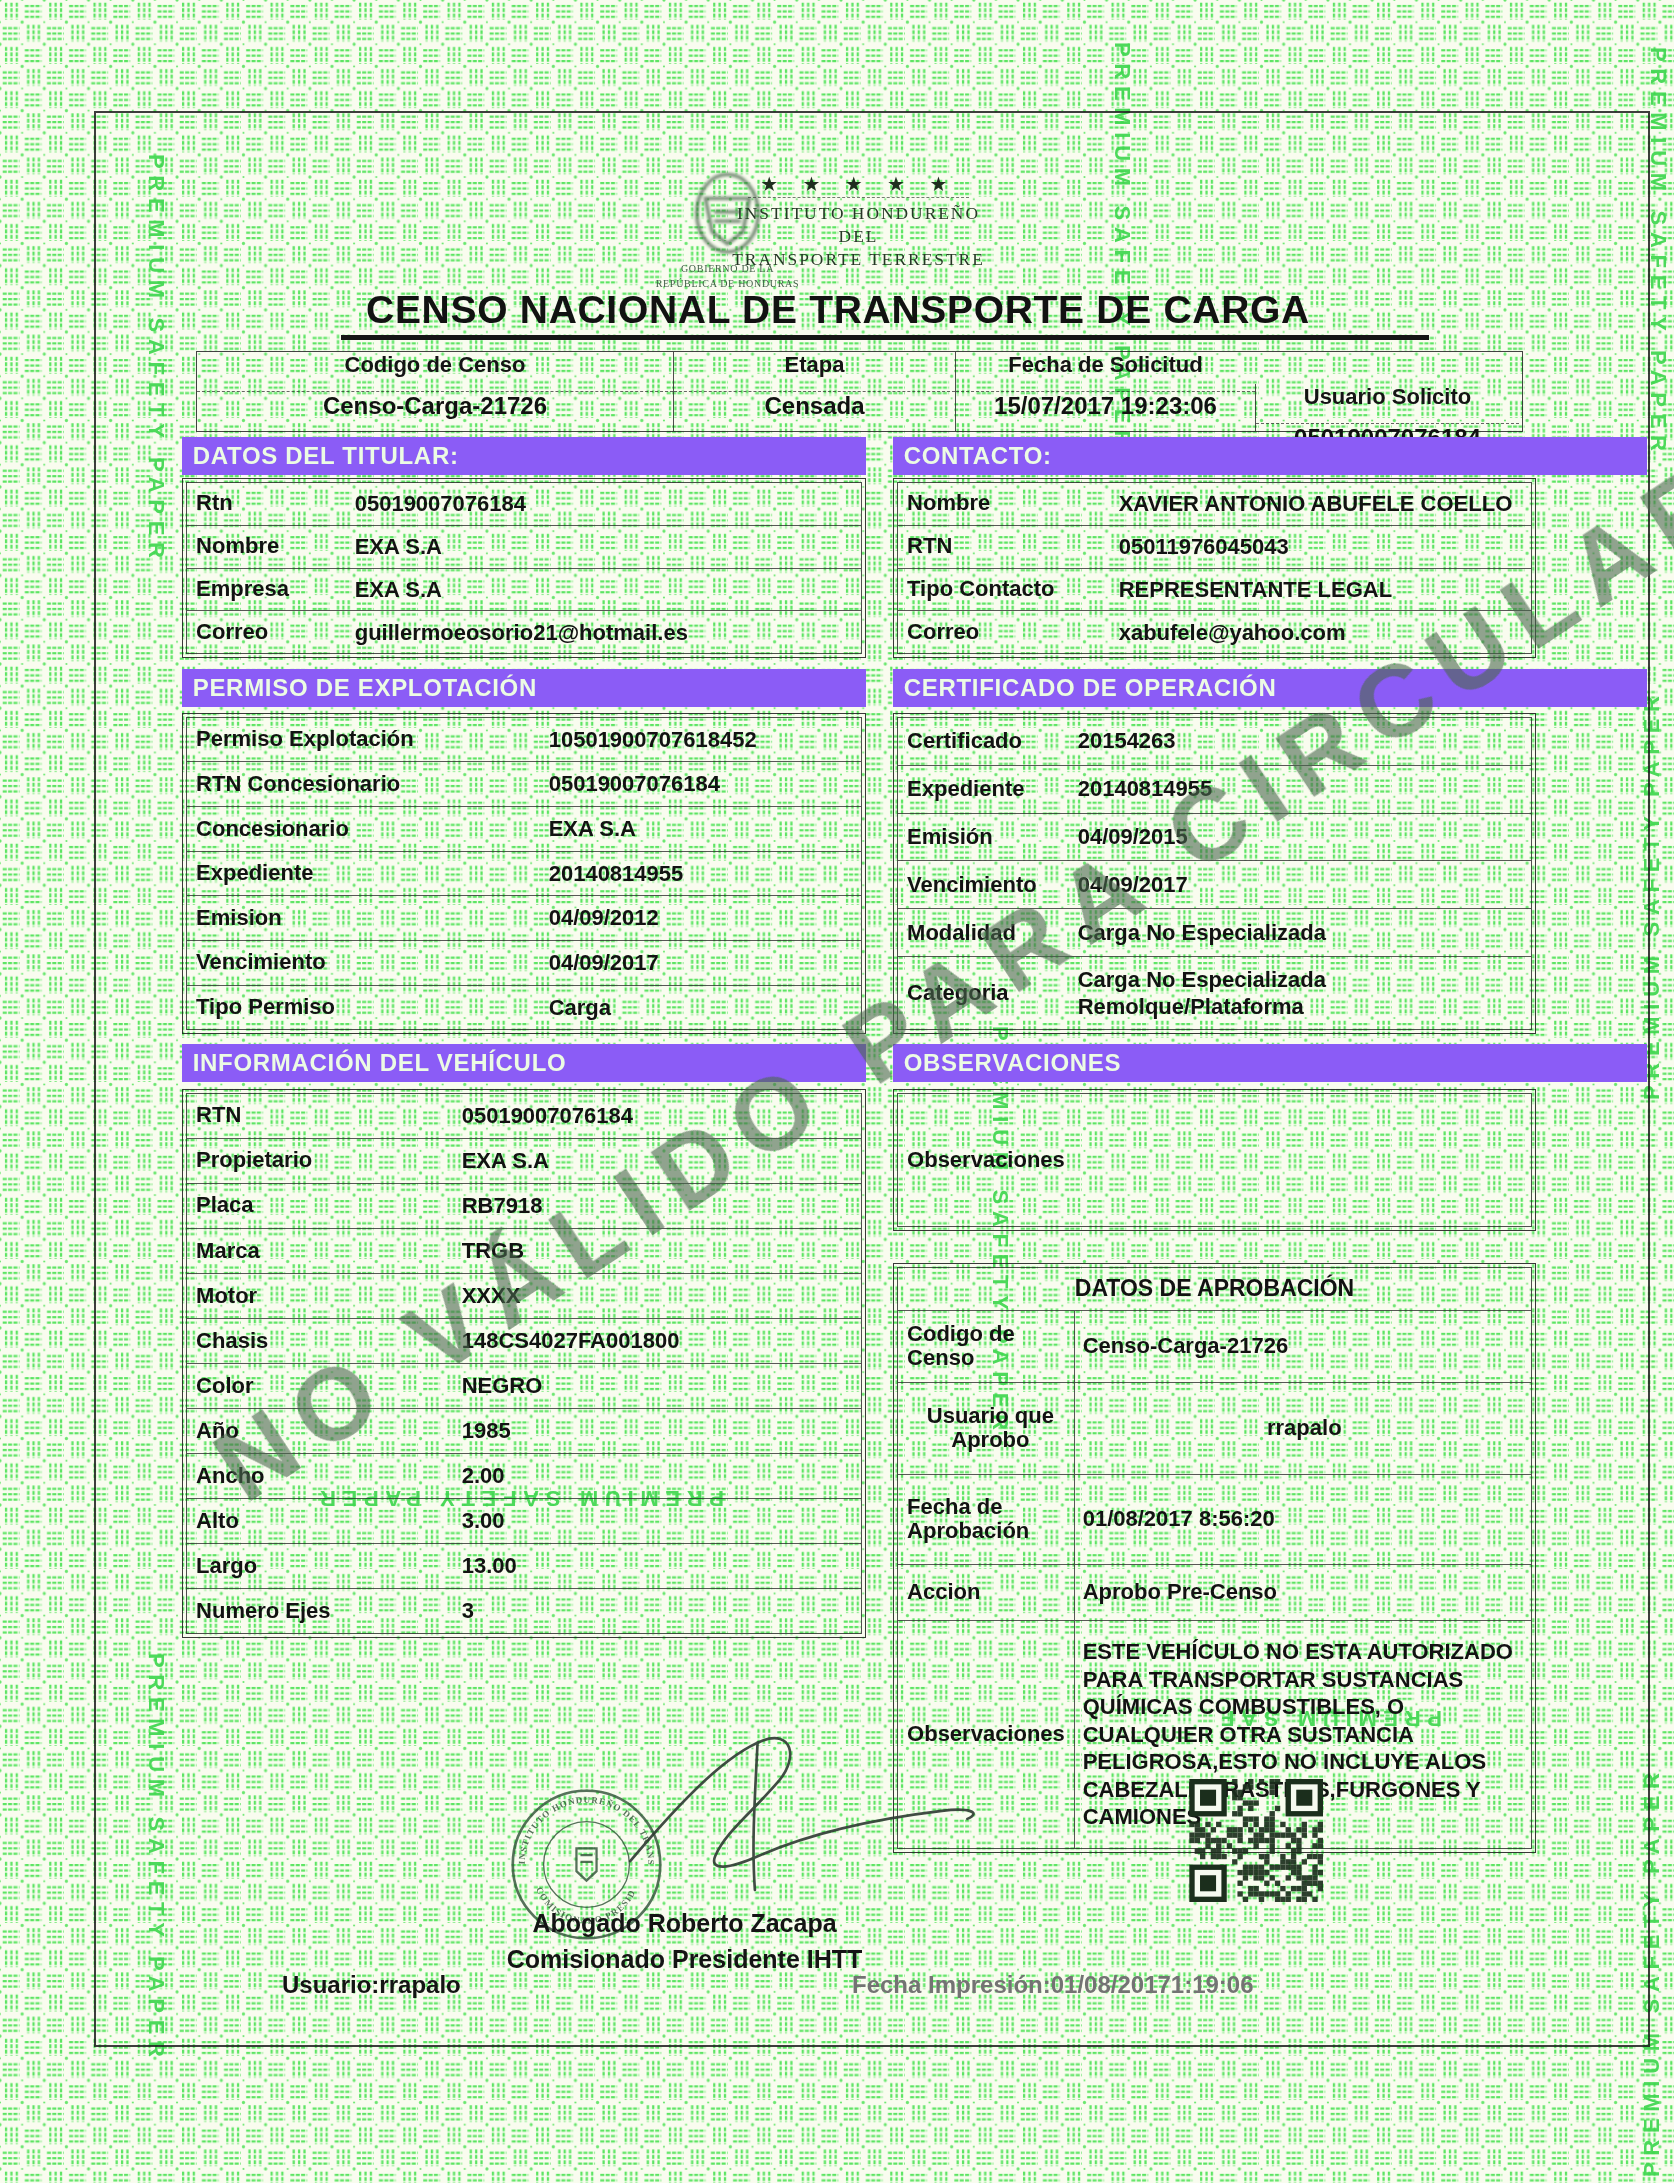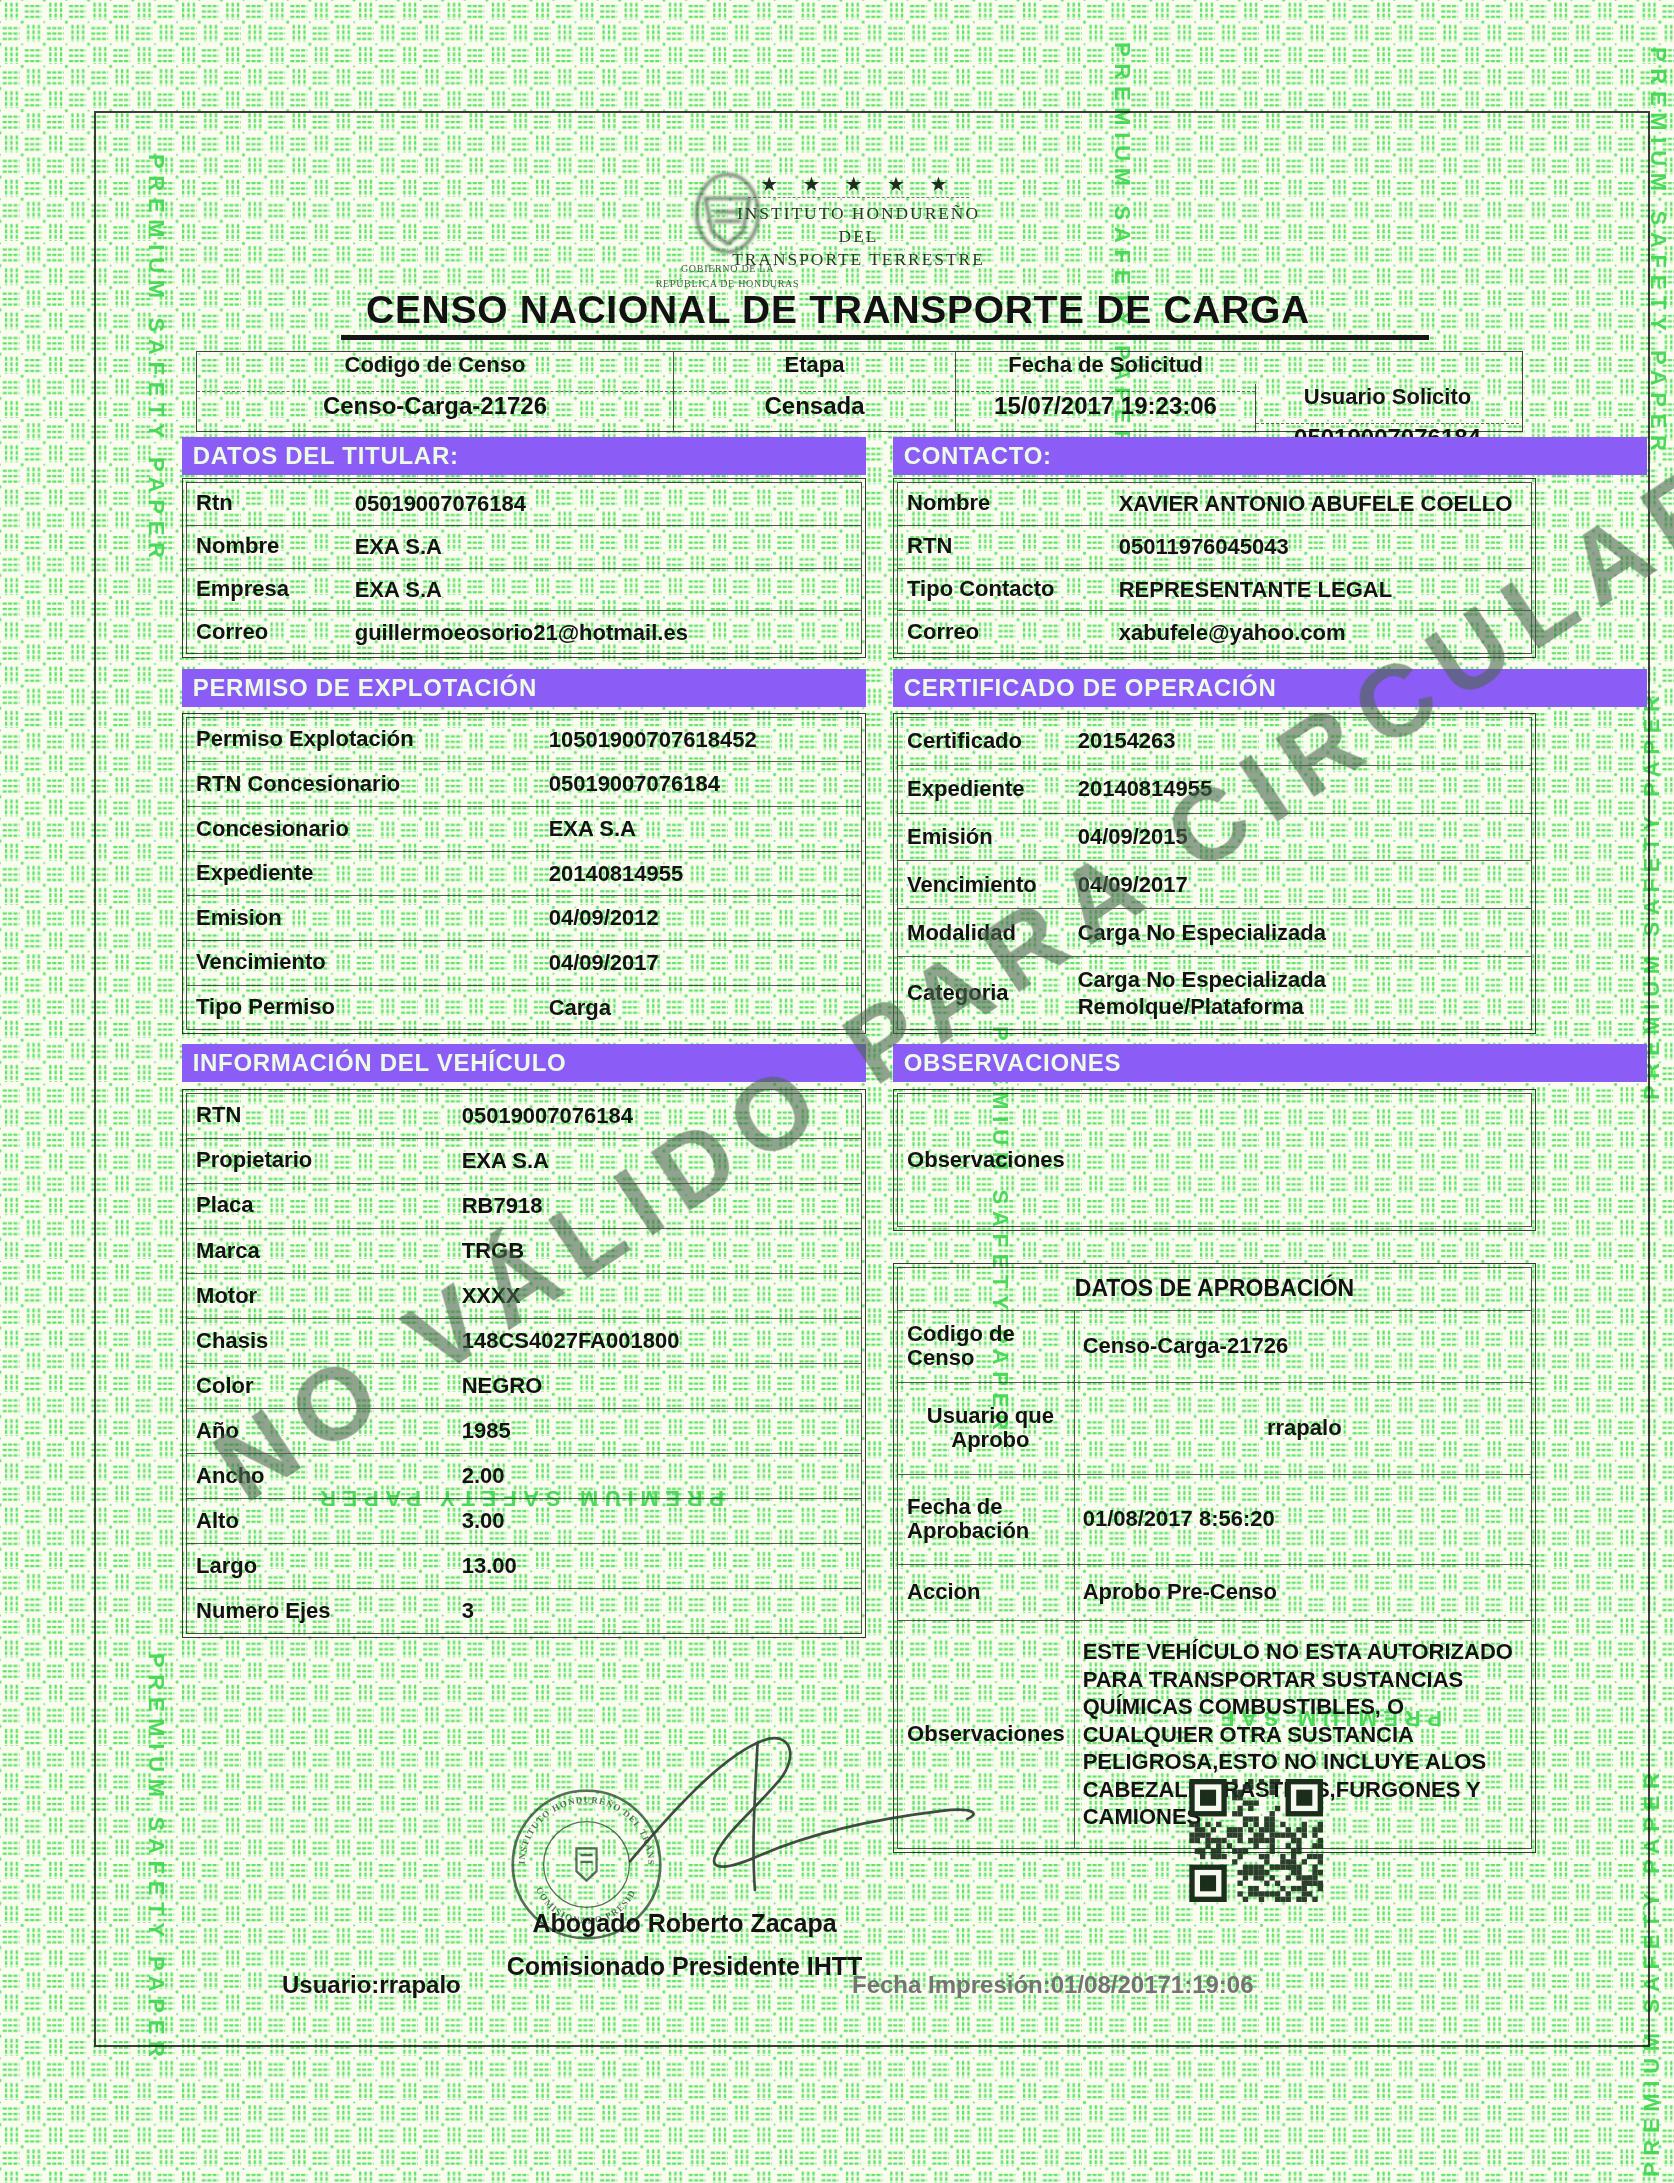--- a/index.html
+++ b/index.html
@@ -57,21 +57,21 @@
   .aprob .row:nth-child(6){flex:1;}
   .cert .row:last-child{flex:0 0 72px;}
   
   .wm{position:absolute;left:101px;top:1001px;width:1509px;text-align:center;white-space:nowrap;
       font:bold 102px "Liberation Sans",sans-serif;letter-spacing:16px;color:rgba(74,104,76,.6);
       transform:rotate(-33.5deg);filter:blur(0.4px);z-index:4;}
   
   .sig-name{position:absolute;left:470px;top:1909px;width:429px;text-align:center;
       font:bold 25px "Liberation Sans",sans-serif;color:#141414;}
   .sig-title{position:absolute;left:470px;top:1945px;width:429px;text-align:center;
-      font:bold 25px "Liberation Sans",sans-serif;color:#141414;margin-top:7px;}
+      font:bold 25px "Liberation Sans",sans-serif;color:#141414;}
   .foot-user{position:absolute;left:282px;top:1971px;font:bold 24px "Liberation Sans",sans-serif;color:#131313;}
   .foot-date{position:absolute;left:852px;top:1971px;font:bold 24px "Liberation Sans",sans-serif;color:#737373;}
   #qr{position:absolute;left:1189px;top:1779px;width:137px;height:127px;}
   .stamp{position:absolute;left:496px;top:1776px;}
   .sigpath{position:absolute;left:590px;top:1717px;}
   .gov-seal{position:absolute;left:664px;top:165px;}
 </style>
 </head>
 <body>
 

